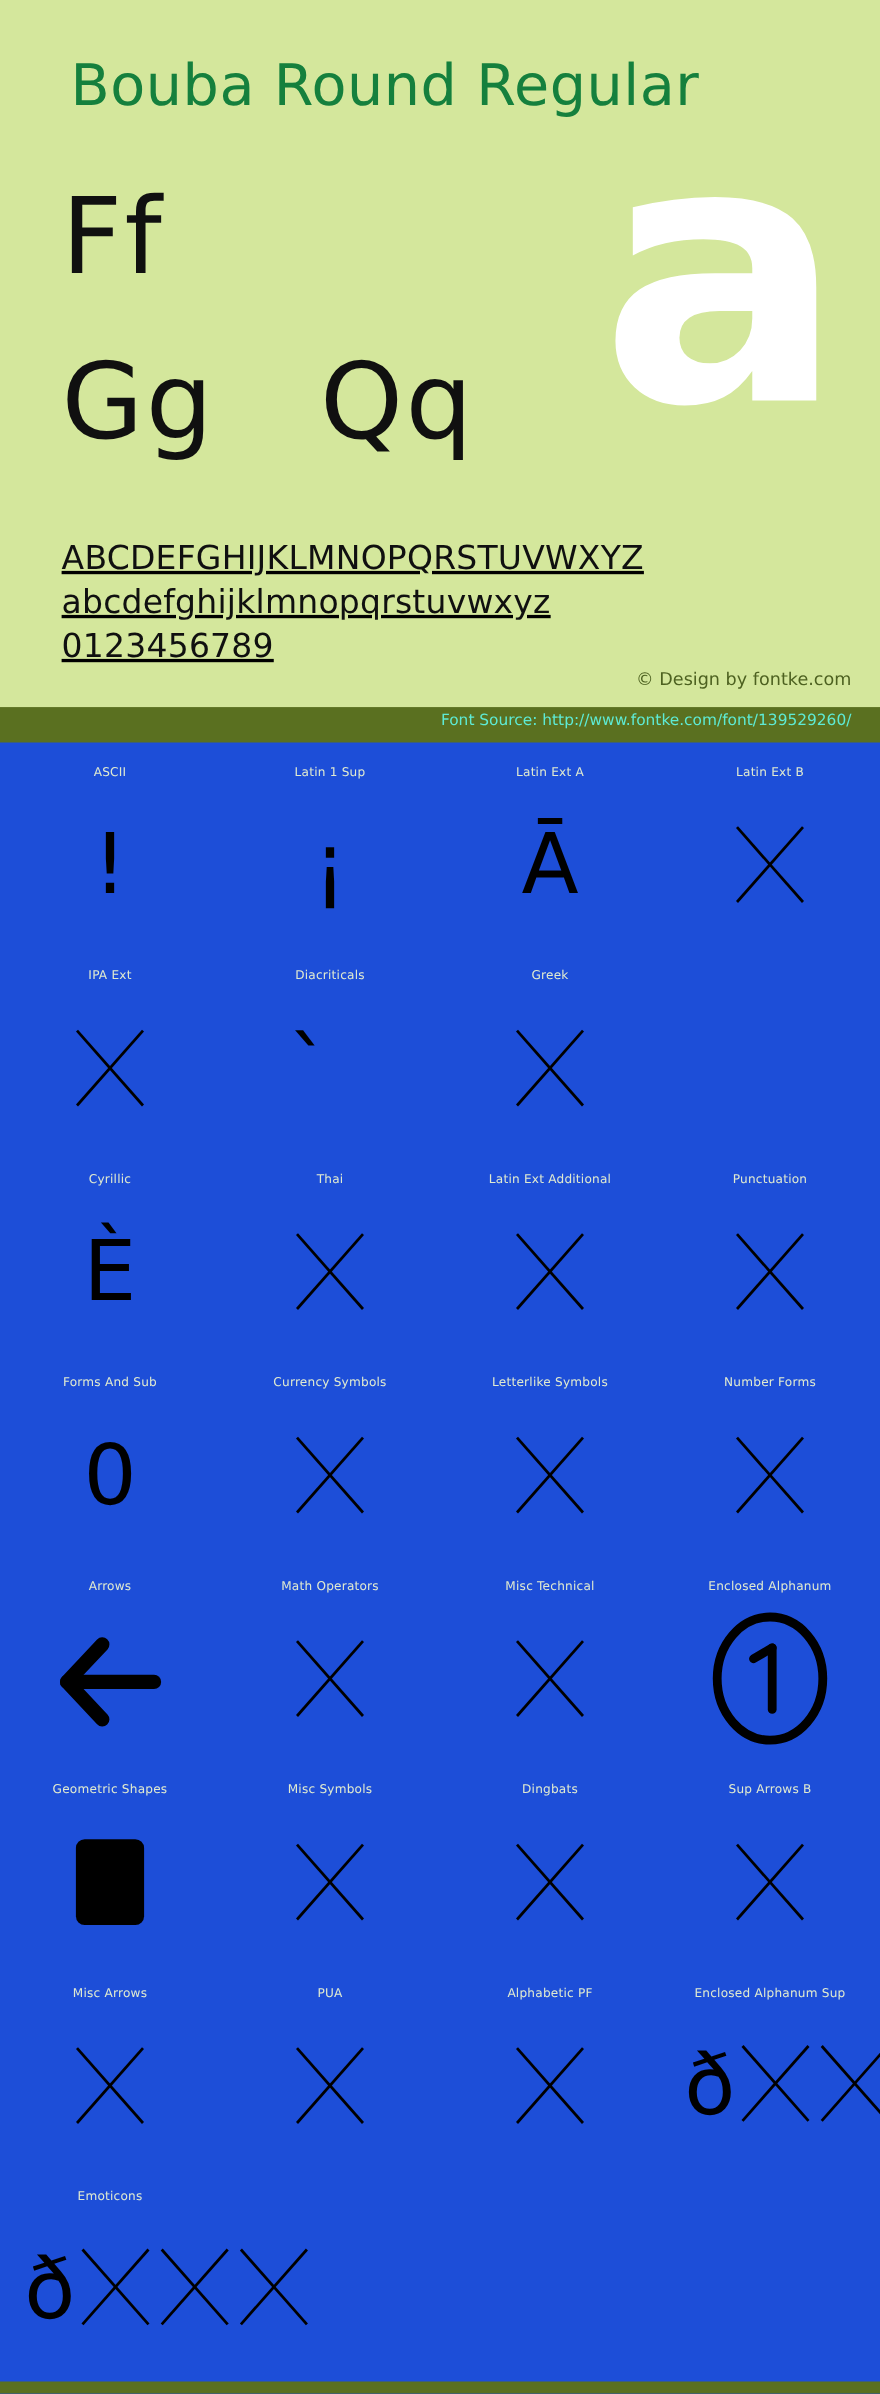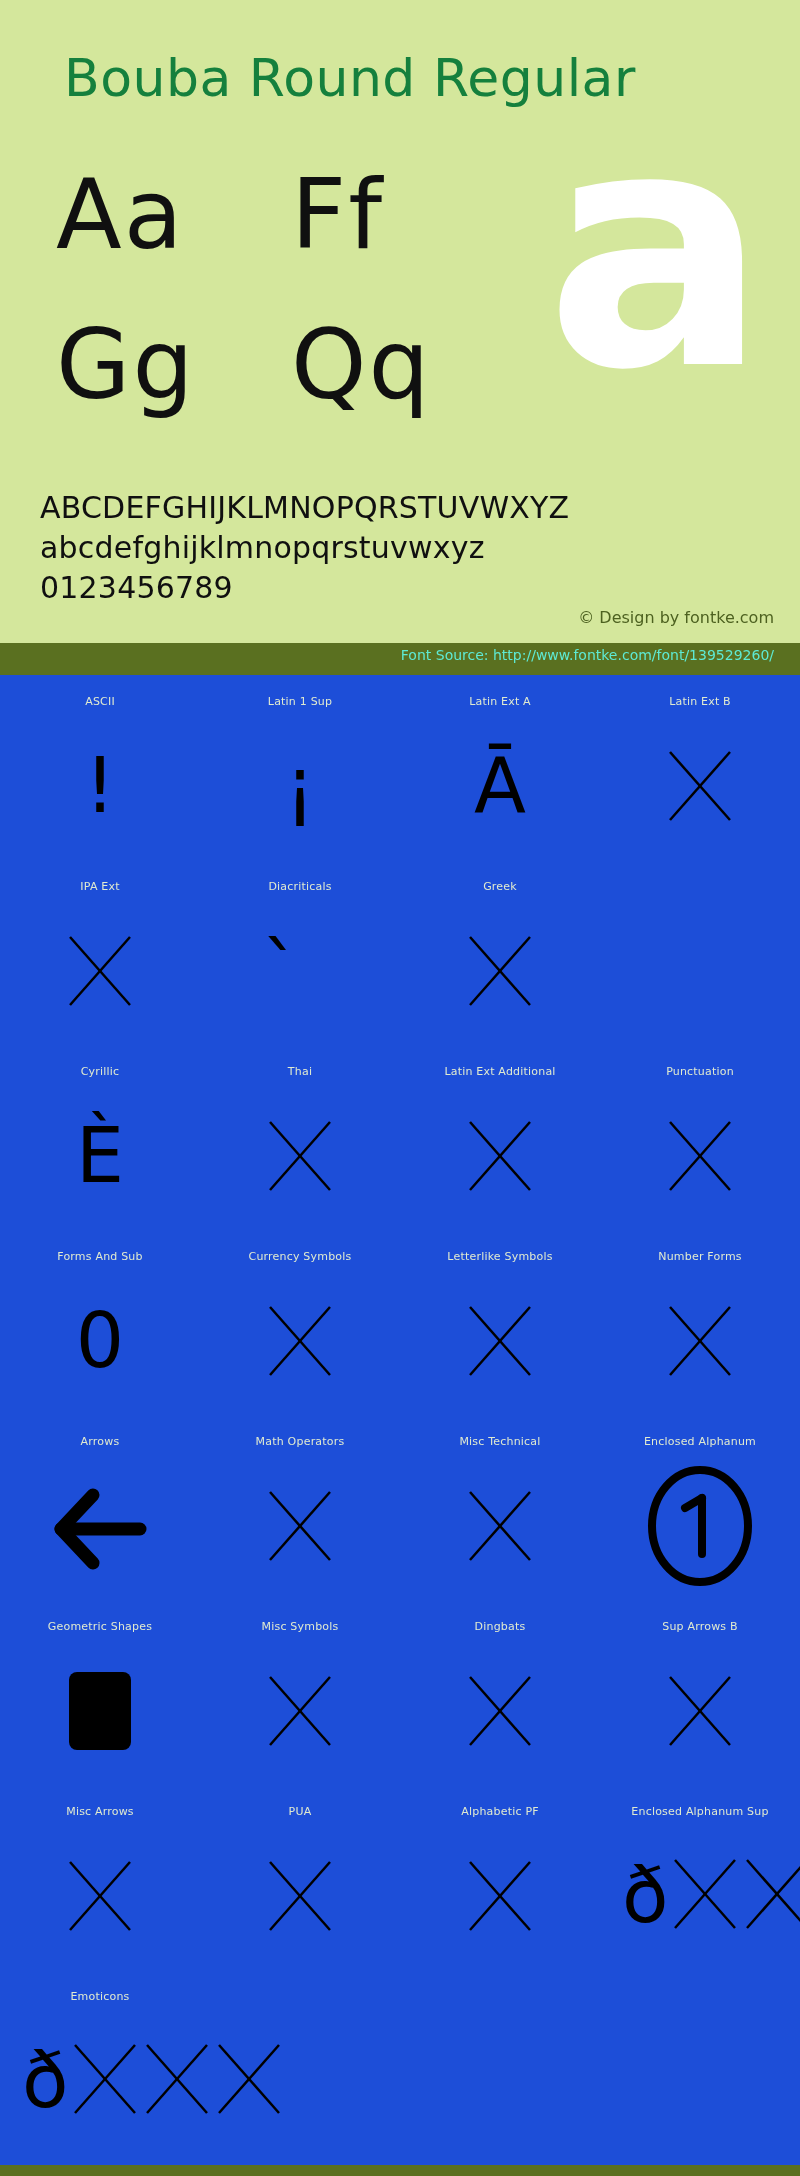--- a/index.html
+++ b/index.html
@@ -68,23 +68,24 @@
     font-size: 96px;
     line-height: 130px;
     color: #101010;
     font-family: "DejaVu Sans", sans-serif;
     font-weight: 400;
     letter-spacing: 2px;
   }
 
   .alpha-block {
     position: absolute;
-    left: 40px;
+    left: 56px;
     top: 488px;
     width: 700px;
+    text-decoration: underline;
   }
   .alpha-line {
     font-size: 30px;
     line-height: 40px;
     color: #101010;
     font-family: "DejaVu Sans", sans-serif;
     letter-spacing: 0.2px;
     white-space: nowrap;
   }
 
@@ -203,21 +204,20 @@
 <body>
 
 <div class="specimen-top">
 
   <div class="watermark-glyph">a</div>
 
   <div class="font-title">Bouba Round Regular</div>
 
   <div class="sample-grid">
     <div class="sample-row">
-      <div class="sample-cell">Aa</div>
       <div class="sample-cell">Ff</div>
     </div>
     <div class="sample-row">
       <div class="sample-cell">Gg</div>
       <div class="sample-cell">Qq</div>
     </div>
   </div>
 
   <div class="alpha-block">
     <div class="alpha-line">ABCDEFGHIJKLMNOPQRSTUVWXYZ</div>

